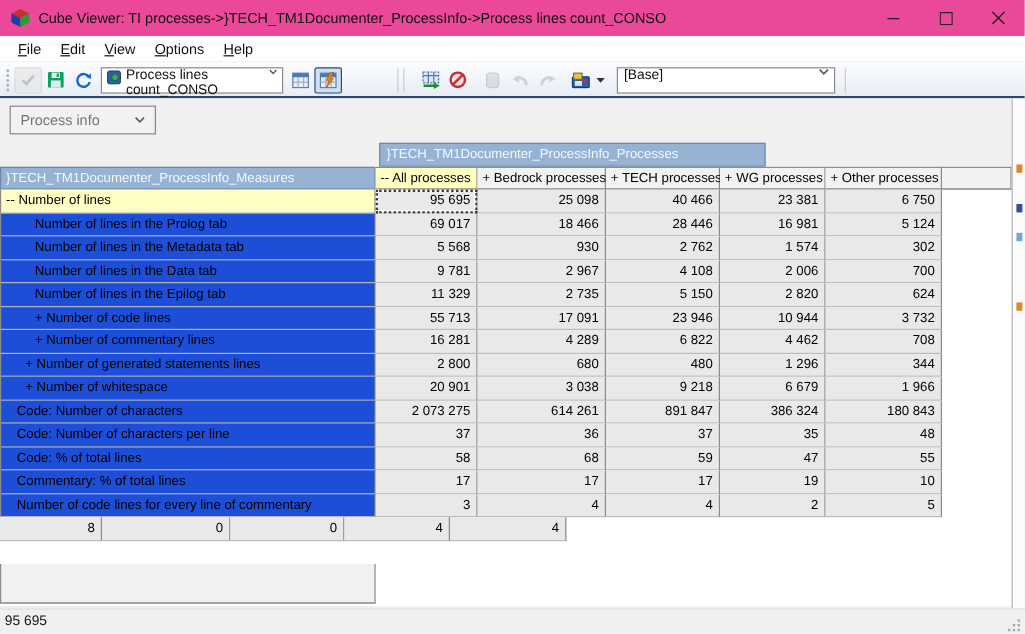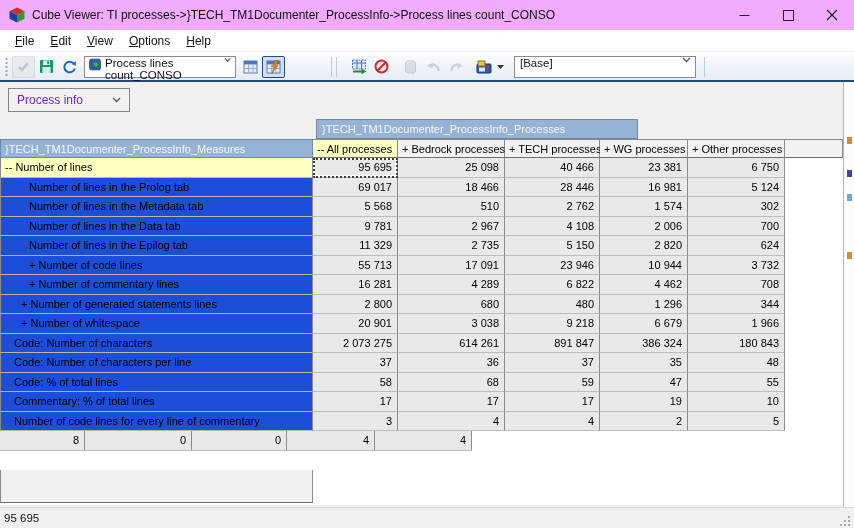--- a/index.html
+++ b/index.html
@@ -1,20 +1,20 @@
 <!DOCTYPE html>
 <html><head>
 <meta charset="utf-8">
 <style>
   * { margin:0; padding:0; box-sizing:border-box; }
   html,body { width:854px; height:528px; overflow:hidden; font-family:"Liberation Sans", sans-serif; background:#f0f0f0; }
   .window { position:relative; width:854px; height:528px; background:#fff; }
 
   
-  .titlebar { position:absolute; top:0; left:0; width:854px; height:30px; background:#f0abfc; display:flex; align-items:center; }
+  .titlebar { position:absolute; top:0; left:0; width:854px; height:30px; background:#ec4899; display:flex; align-items:center; }
   .app-icon { width:16px; height:16px; margin:0 7px 0 9px; flex:0 0 auto; }
   .title-text { font-size:12px; color:#101010; white-space:nowrap; }
   .win-controls { margin-left:auto; display:flex; height:30px; }
   .win-btn { width:44px; height:30px; display:flex; align-items:center; justify-content:center; }
 
   
   .menubar { position:absolute; top:30px; left:0; width:854px; height:22px; background:#fff; display:flex; align-items:center; padding-left:7px; border-bottom:1px solid #f2f2f2; }
   .menu-item { display:inline-block; font-size:12px; color:#111; padding:3px 8px; }
   .menu-item::first-letter { text-decoration:underline; }
 
@@ -26,21 +26,21 @@
   .tb-btn.active { border:1px solid #27477c; background:#cfe0f5; }
   .tb-sep { width:1px; height:20px; background:#c2cbd8; margin:0 2px; }
   .combo { height:22px; background:#fff; border:1px solid #8a8a8a; display:flex; align-items:flex-start; font-size:11.5px; color:#111; }
   .combo .chev { margin-left:auto; margin-right:4px; }
   .view-combo { width:152px; margin:0 3px; padding-left:2px; }
   .base-combo { width:182px; margin-left:8px; padding-left:5px; }
   .caret-btn { width:11px; height:22px; display:flex; align-items:center; justify-content:center; }
 
   
   .content { position:absolute; top:82px; left:0; width:854px; height:425px; background:#f0f0f0; overflow:hidden; }
-  .dim-combo { position:absolute; left:8px; top:6px; width:122px; height:24px; background:#f2f2f2; border:1px solid #858585; display:flex; align-items:center; font-size:12px; padding-left:8px; color:#6d28d9; }
+  .dim-combo { position:absolute; left:8px; top:6px; width:122px; height:24px; background:#f2f2f2; border:1px solid #858585; display:flex; align-items:center; font-size:12px; padding-left:8px; color:#737373; }
 
   .gridbg { position:absolute; left:0; top:57px; width:843px; height:366px; background:#ffffff; }
   .pband { position:absolute; left:316px; top:37px; width:322px; height:20px; background:#97b3d4; border:1px solid #6d87a8; border-bottom-color:#55master0; color:#f4f8ff; font-size:11px; display:flex; align-items:center; padding-left:5px; white-space:nowrap; }
   .mband { position:absolute; left:0; top:57px; width:313px; height:19px; background:#97b3d4; border:1px solid #6d87a8; color:#f4f8ff; font-size:11px; display:flex; align-items:center; padding-left:4px; white-space:nowrap; }
 
   .col-headers { position:absolute; left:313px; top:57px; display:flex; height:19px; }
   .ch { background:#f2f2f2; border-top:1px solid #8b8b8b; border-right:1px solid #8b8b8b; border-bottom:1px solid #6e6e6e; font-size:11px; display:flex; align-items:center; padding-left:4px; white-space:nowrap; }
   .chf { width:58px; }
   .c0 { width:85px; } .c1 { width:107px; } .c2 { width:95px; } .c3 { width:88px; } .c4 { width:97px; }
 
@@ -255,21 +255,21 @@
   <div class="cell c0">69 017</div>
           <div class="cell c1">18 466</div>
           <div class="cell c2">28 446</div>
           <div class="cell c3">16 981</div>
           <div class="cell c4">5 124</div>
         </div>
 
   <div class="grow">
     <div class="rlabel ind1">Number of lines in the Metadata tab</div>
   <div class="cell c0">5 568</div>
-          <div class="cell c1">510</div>
+          <div class="cell c1">930</div>
           <div class="cell c2">2 762</div>
           <div class="cell c3">1 574</div>
           <div class="cell c4">302</div>
         </div>
 
   <div class="grow">
     <div class="rlabel ind1">Number of lines in the Data tab</div>
   <div class="cell c0">9 781</div>
           <div class="cell c1">2 967</div>
           <div class="cell c2">4 108</div>

